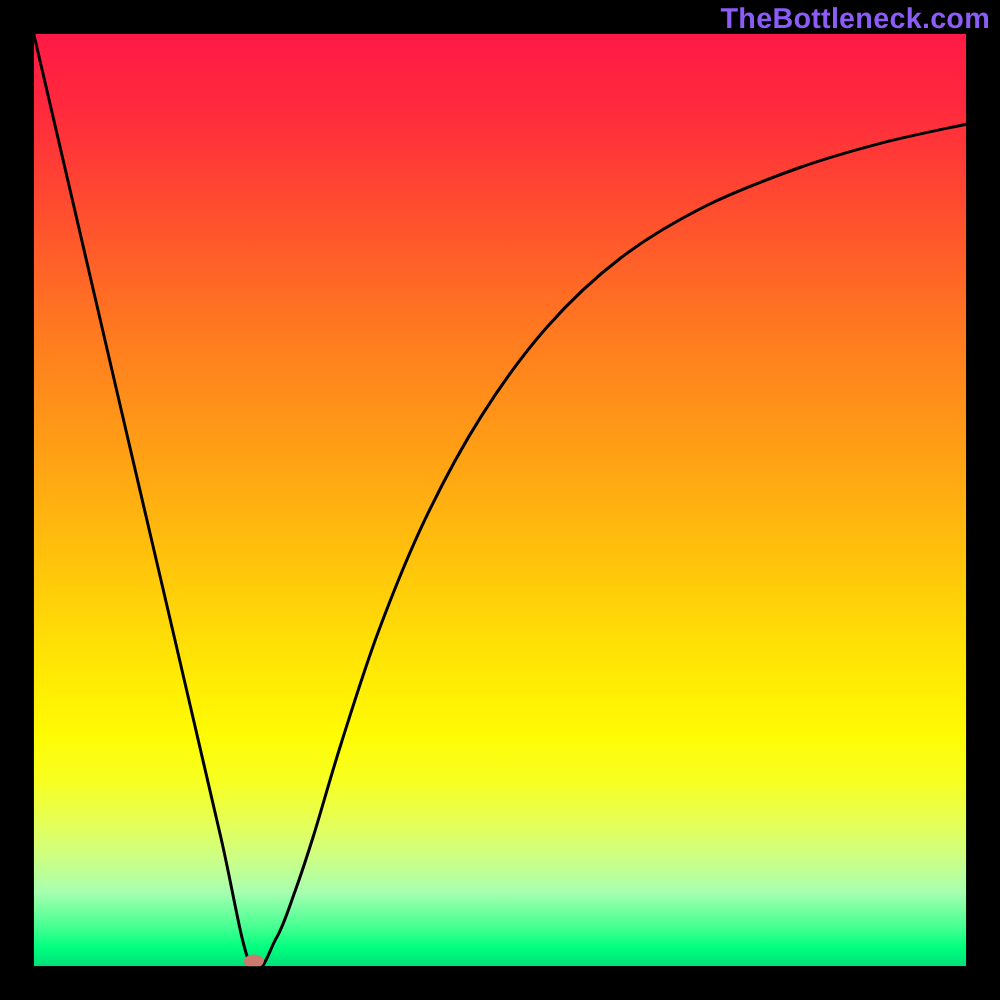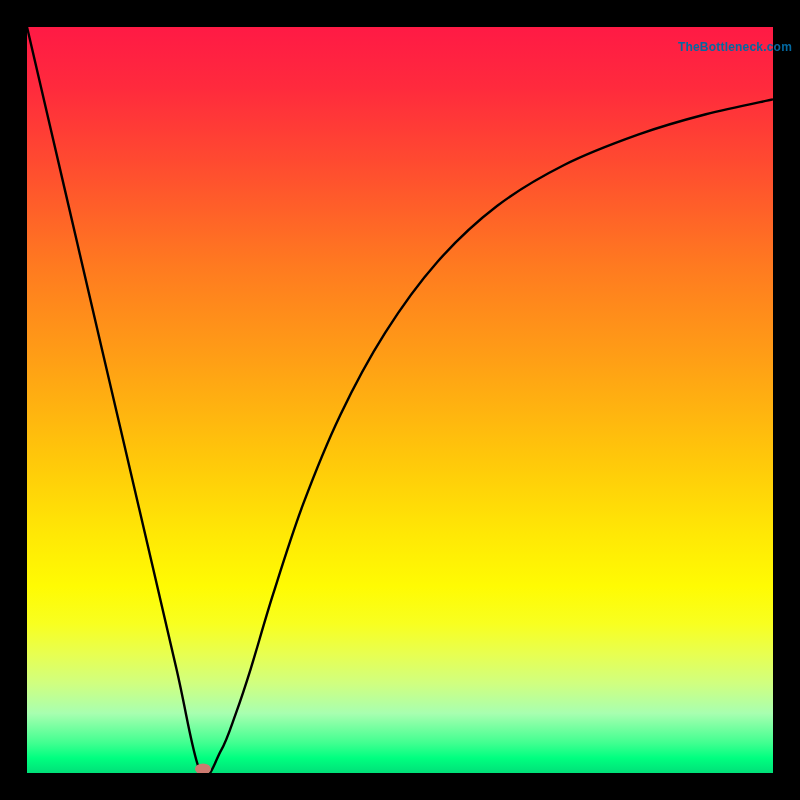--- a/index.html
+++ b/index.html
@@ -64,25 +64,24 @@
     height: 11px;
     background: #cc7a70;
     border-radius: 50%;
     transform: translate(-50%, -50%);
   }
   .watermark {
     position: absolute;
     top: 1px;
     right: 8px;
     font-family: Arial, Helvetica, sans-serif;
-    font-size: 12px;
+    font-size: 23px;
     font-weight: bold;
-    color: #0369a1;
+    color: #8b5cf6;
     letter-spacing: 0.2px;
-    margin-top: 39px;
   }
 </style>
 </head>
 <body>
 
 <div class="frame">
   <div class="plot">
     <div class="gradient"></div>
     <svg class="curve-svg" viewBox="0 0 746 746" preserveAspectRatio="none">
       <path id="curve-path" stroke="#000" stroke-width="2.4" fill="none" d="M 0.00 0.00 C 6.22 26.73, 24.87 106.93, 37.30 160.39 C 49.73 213.85, 62.17 267.44, 74.60 320.78 C 87.03 374.12, 99.47 427.08, 111.90 480.42 C 124.33 533.76, 138.88 596.55, 149.20 640.81 C 159.52 685.08, 166.36 732.20, 173.82 746.00 C 181.28 759.80, 188.12 733.57, 193.96 723.62 C 199.80 713.67, 203.91 700.00, 208.88 686.32 C 213.85 672.64, 217.58 661.45, 223.80 641.56 C 230.02 621.67, 237.48 594.31, 246.18 566.96 C 254.88 539.61, 264.83 507.28, 276.02 477.44 C 287.21 447.60, 299.64 416.52, 313.32 387.92 C 327.00 359.32, 341.92 331.35, 358.08 305.86 C 374.24 280.37, 391.65 256.13, 410.30 234.99 C 428.95 213.85, 448.84 195.20, 469.98 179.04 C 491.12 162.88, 513.50 149.95, 537.12 138.01 C 560.74 126.07, 588.10 115.88, 611.72 107.42 C 635.34 98.97, 656.48 93.13, 678.86 87.28 C 701.24 81.44, 734.81 74.85, 746.00 72.36"></path>

